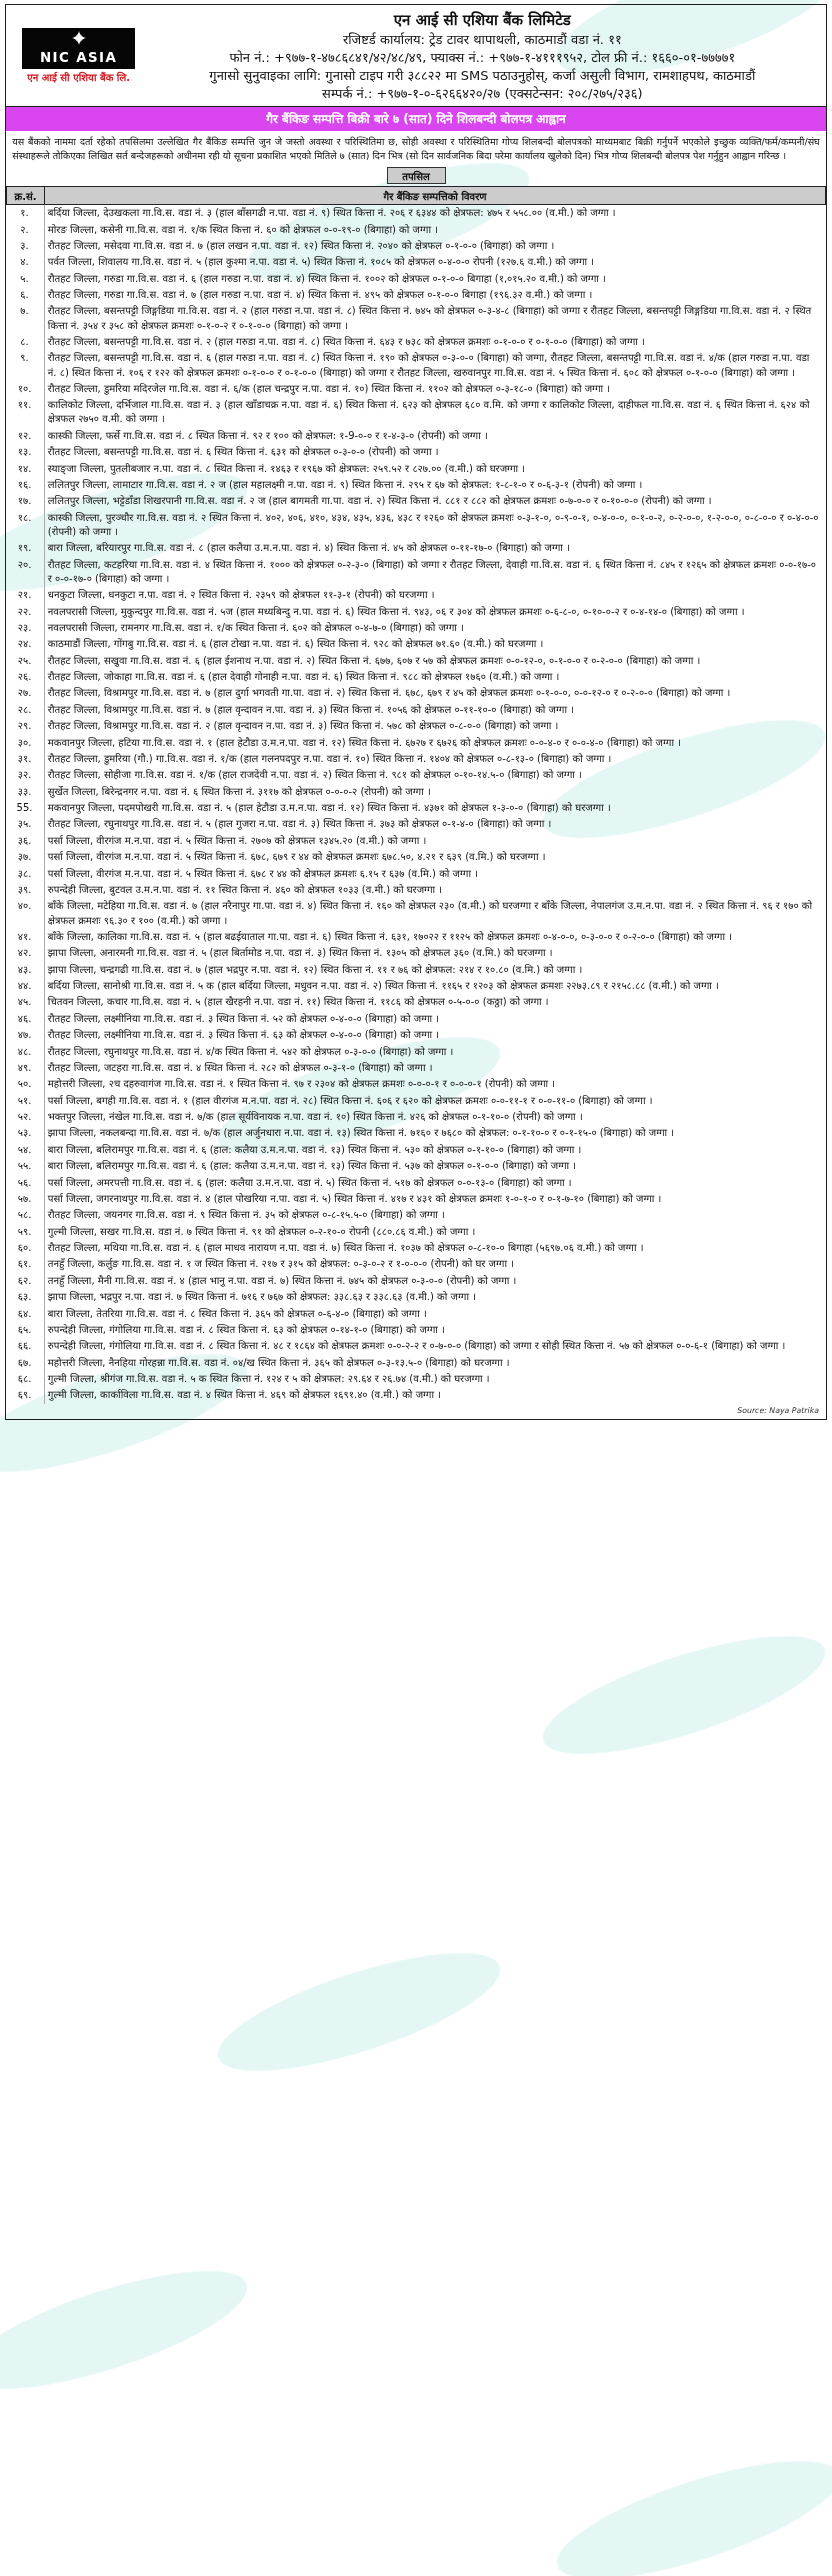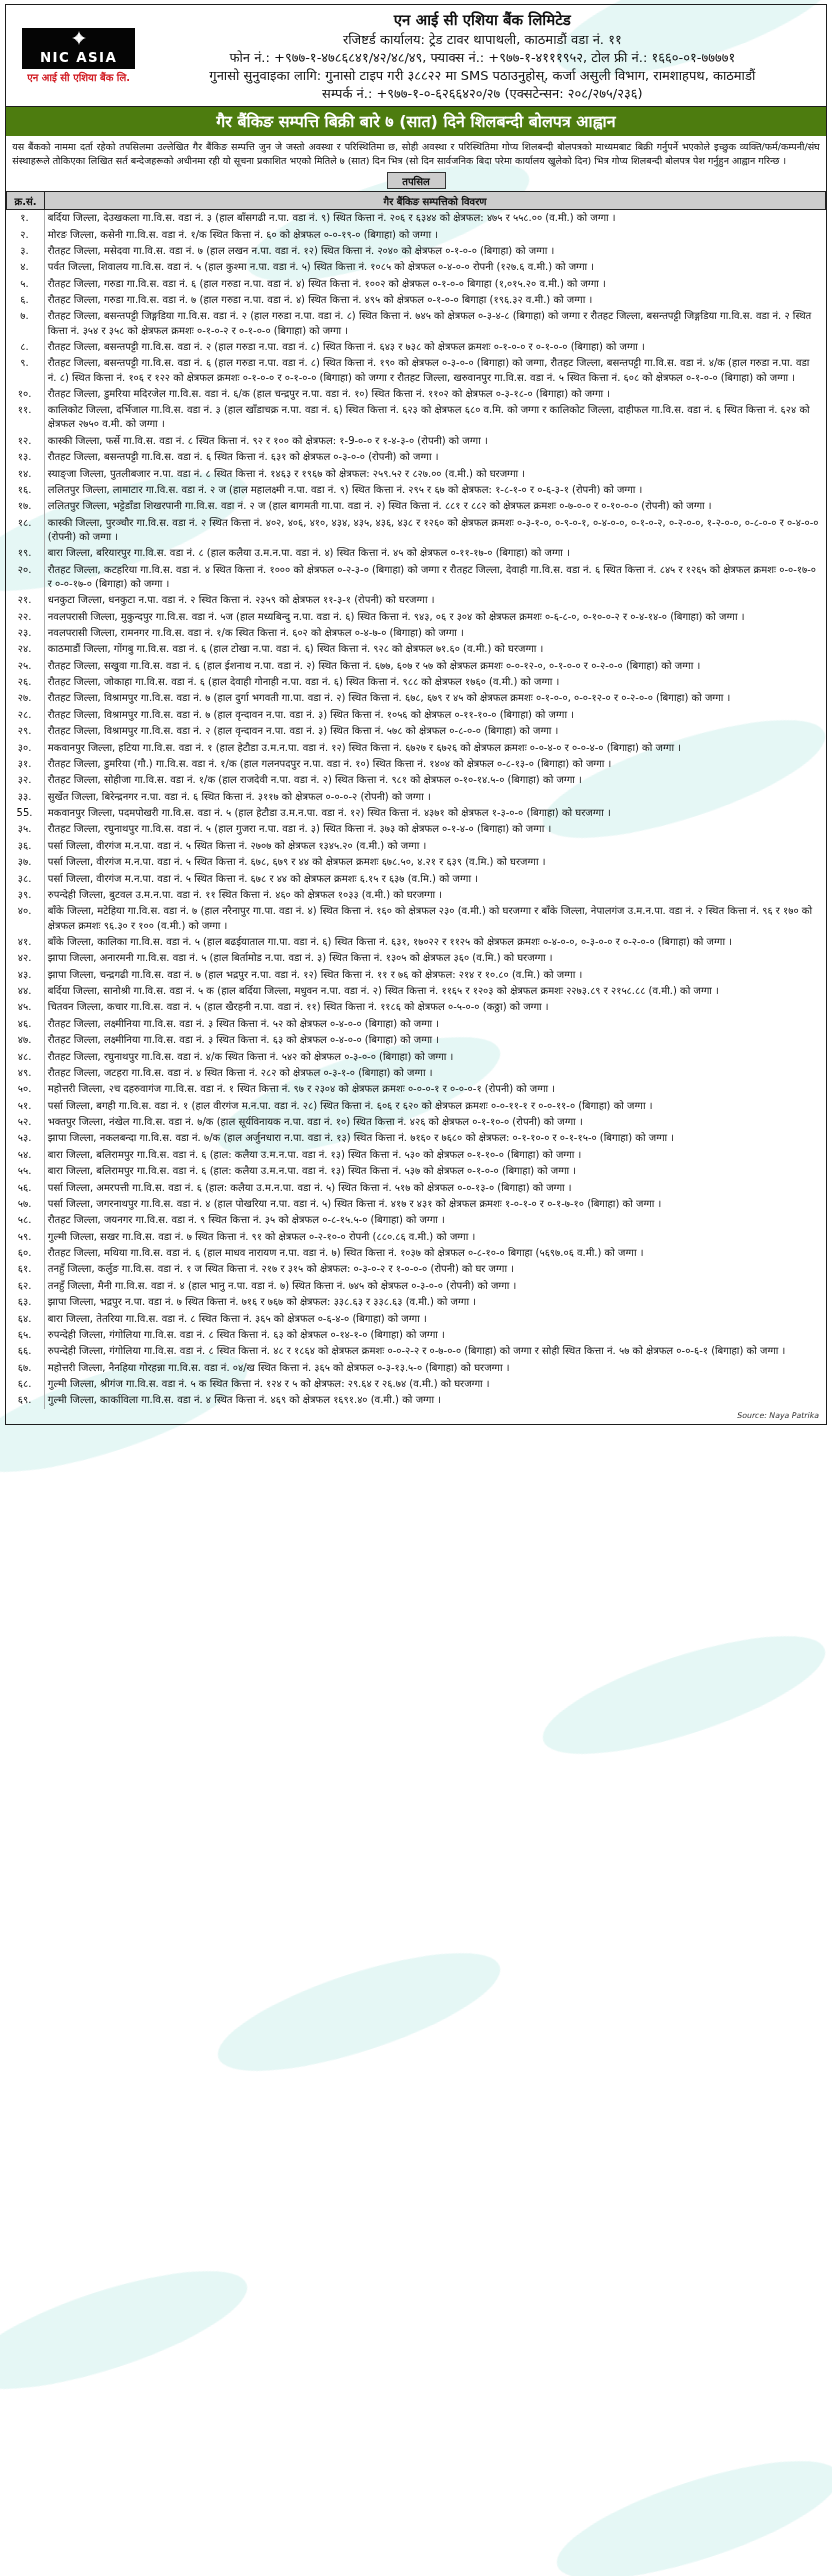--- a/index.html
+++ b/index.html
@@ -20,22 +20,22 @@
     width:113px; height:41px; margin:0 auto; background:#050505; color:#fff;
     display:flex; flex-direction:column; align-items:center; justify-content:center; gap:5px;
   }
   .logo-star { line-height:1; height:14px; }
   .logo-brand { font-weight:bold; font-size:13.4px; letter-spacing:1.4px; }
   .logo-tagline { color:#d21f26; font-size:10px; margin-top:1.4px; font-weight:bold; }
   .head-center { flex:1; text-align:center; padding:0 4.2px; }
   .bank-name { margin:0 0 2.1px 0; font-size:15px; font-weight:bold; }
   .addr { font-size:13px; line-height:1.4; color:#111; }
   .title-bar {
-    background:#4d7c0f; color:#ffffff; text-align:center; font-weight:bold;
-    font-size:16px; padding:2.8px 0 3.5px 0;
+    background:#d946ef; color:#ffffff; text-align:center; font-weight:bold;
+    font-size:12px; padding:2.8px 0 3.5px 0;
   }
   .intro { font-size:9.5px; line-height:1.5; text-align:justify; margin:4.2px 6.3px 3.5px 6.3px; }
   .tapasil {
     width:59px; margin:1.4px auto 2.1px auto; background:#cccccc; border:0.7px solid #333;
     text-align:center; font-weight:bold; font-size:10px; padding:0.7px 0;
   }
   table.props { width:100%; border-collapse:collapse; font-size:10px; border-top:0.7px solid #222; }
   table.props thead th {
     background:#cccccc; border:0.7px solid #222; padding:1.4px 2.8px; font-size:10px; text-align:center;margin-left:48px;
   }

